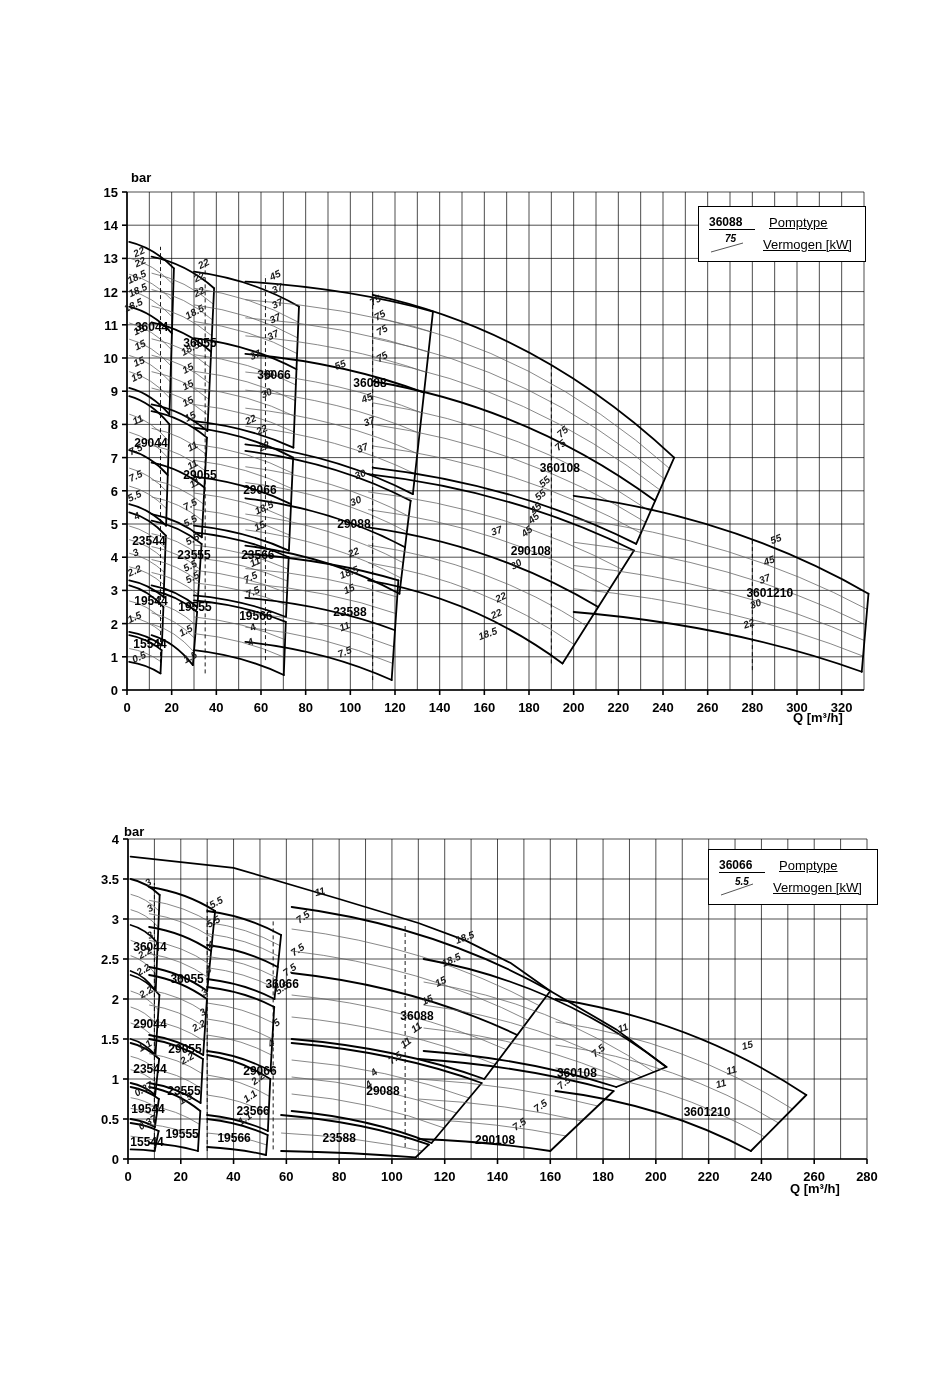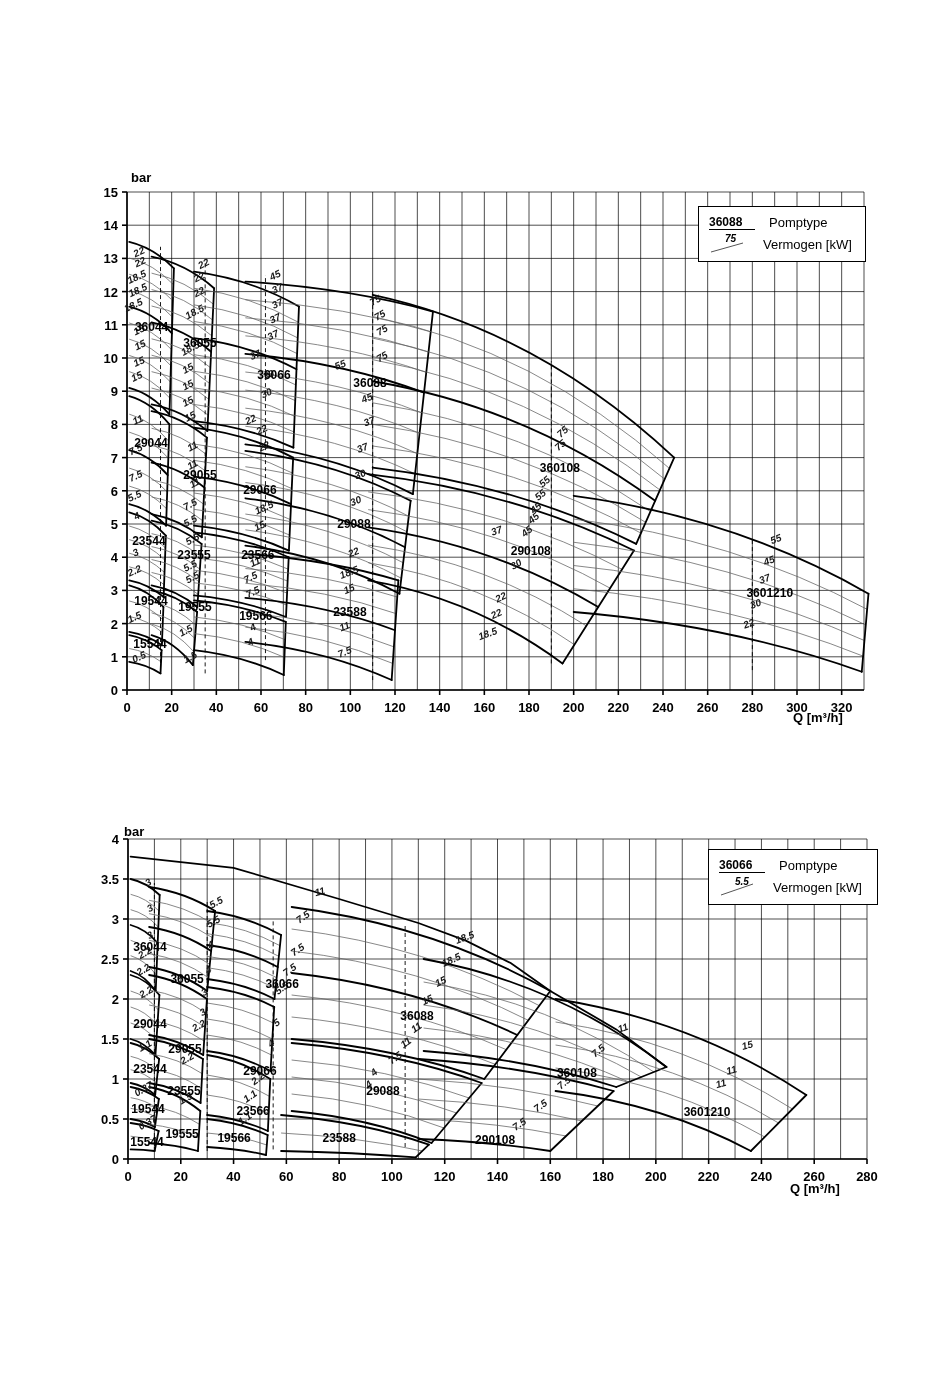--- a/index.html
+++ b/index.html
@@ -11,21 +11,21 @@
   .thick{stroke:#000;stroke-width:1.8;fill:none;stroke-linecap:round;}
   .thin{stroke:#606060;stroke-width:0.75;fill:none;}
   .dashed{stroke:#000;stroke-width:0.9;stroke-dasharray:4 3;}
   .ticklabel{font:bold 13px "Liberation Sans",sans-serif;fill:#000;}
   .pumplabel{font:bold 12px "Liberation Sans",sans-serif;fill:#000;}
   .powerlabel{font:italic bold 10px "Liberation Sans",sans-serif;fill:#1a1a1a;}
   .axistitle{position:absolute;font:bold 13px "Liberation Sans",sans-serif;}
   .legend{position:absolute;background:#fff;border:1.5px solid #000;padding:4px 8px 6px 10px;}
   .lg-row{display:flex;align-items:center;height:22px;}
   .lg-ptval{font:bold 12px "Liberation Sans",sans-serif;border-bottom:1.5px solid #000;margin-right:14px;min-width:46px;}
-  .lg-lab{font:13px "Liberation Sans",sans-serif;}
+  .lg-lab{font:13px "Liberation Sans",sans-serif;text-decoration:underline;}
   .lg-diag{position:relative;width:44px;height:20px;margin-right:10px;flex:none;}
   .lg-diag svg{position:absolute;left:0;top:0;}
   .lg-vval{position:absolute;left:16px;top:-1px;font:italic bold 10px "Liberation Sans",sans-serif;}
 </style>
 </head>
 <body>
 
 <div id="page">
 
   <svg id="chartsvg" class="chartsvg" width="950" height="1387">

